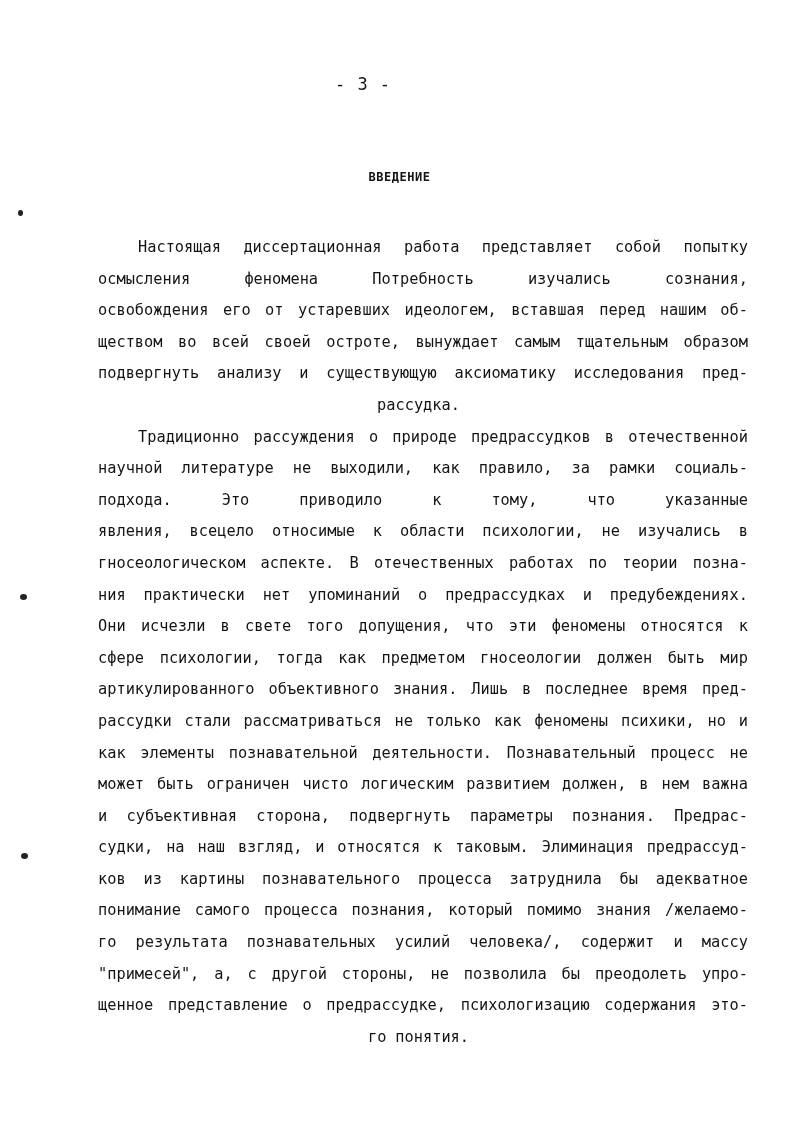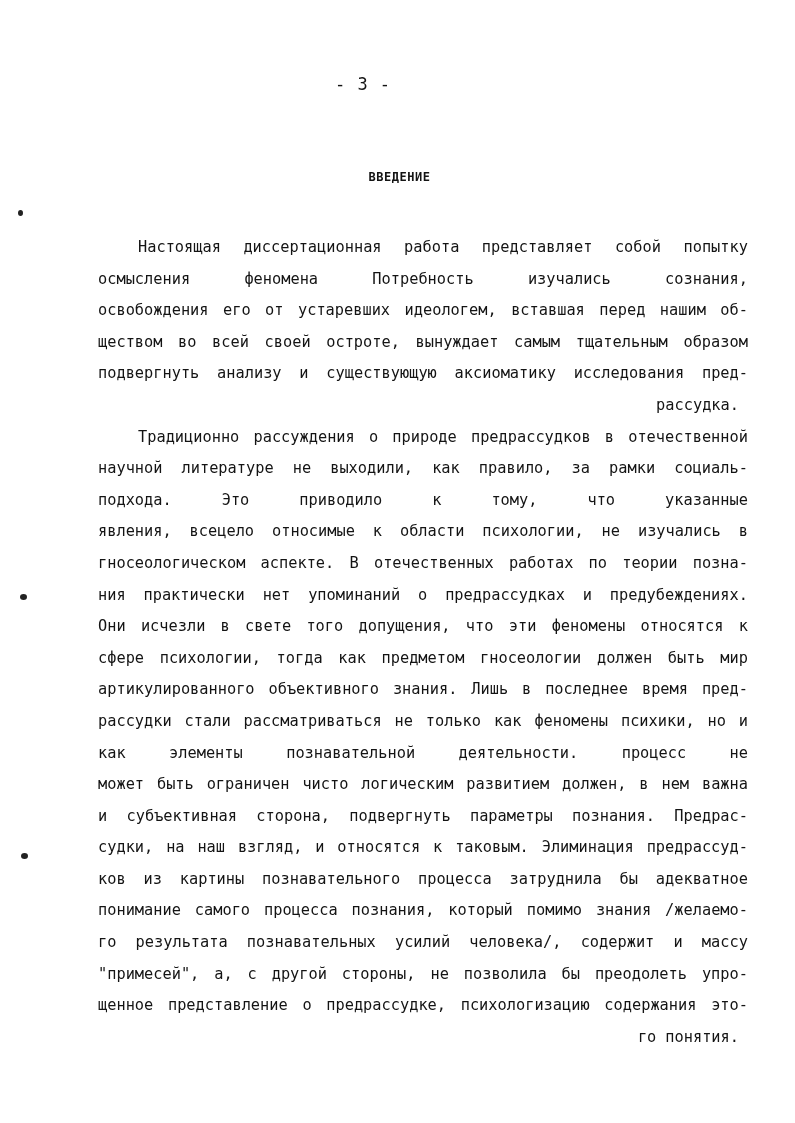--- a/index.html
+++ b/index.html
@@ -5,21 +5,21 @@
   html, body { margin:0; padding:0; background:#ffffff; }
   body { width:795px; height:1123px; position:relative; overflow:hidden;
          font-family:"DejaVu Sans Mono","Liberation Mono",monospace; color:#141414; }
   .page-number { position:absolute; top:74px; left:0; width:726px; text-align:center;
                  font-size:17px; letter-spacing:1px; }
   .title { position:absolute; top:170px; left:12px; width:775px; text-align:center;
            font-size:12px; font-weight:bold; letter-spacing:0.5px; }
   .body { position:absolute; top:232px; left:98px; width:650px; }
   .line { height:31.6px; line-height:31.6px; font-size:15.3px; white-space:nowrap;
           display:flex; justify-content:space-between; }
-  .line.last { justify-content:flex-end; }
+  .line.last { justify-content:center; }
   .line.indent { padding-left:40px; }
   .line span.w { display:inline-block; }
   .line.last span.w { margin-right:9px; }
   .mark { position:absolute; width:7px; height:6px; background:#222; border-radius:50%; }
 </style>
 </head>
 <body>
 
 <div class="page-number">- 3 -</div>
 <div class="title">ВВЕДЕНИЕ</div>
@@ -178,20 +178,21 @@
       <span class="w">феномены</span>
       <span class="w">психики,</span>
       <span class="w">но</span>
       <span class="w">и</span>
     </div>
     <div class="line">
       <span class="w">как</span>
       <span class="w">элементы</span>
       <span class="w">познавательной</span>
       <span class="w">деятельности.</span>
+      <span class="w">Познавательный</span>
       <span class="w">процесс</span>
       <span class="w">не</span>
     </div>
     <div class="line">
       <span class="w">может</span>
       <span class="w">быть</span>
       <span class="w">ограничен</span>
       <span class="w">чисто</span>
       <span class="w">логическим</span>
       <span class="w">развитием</span>

